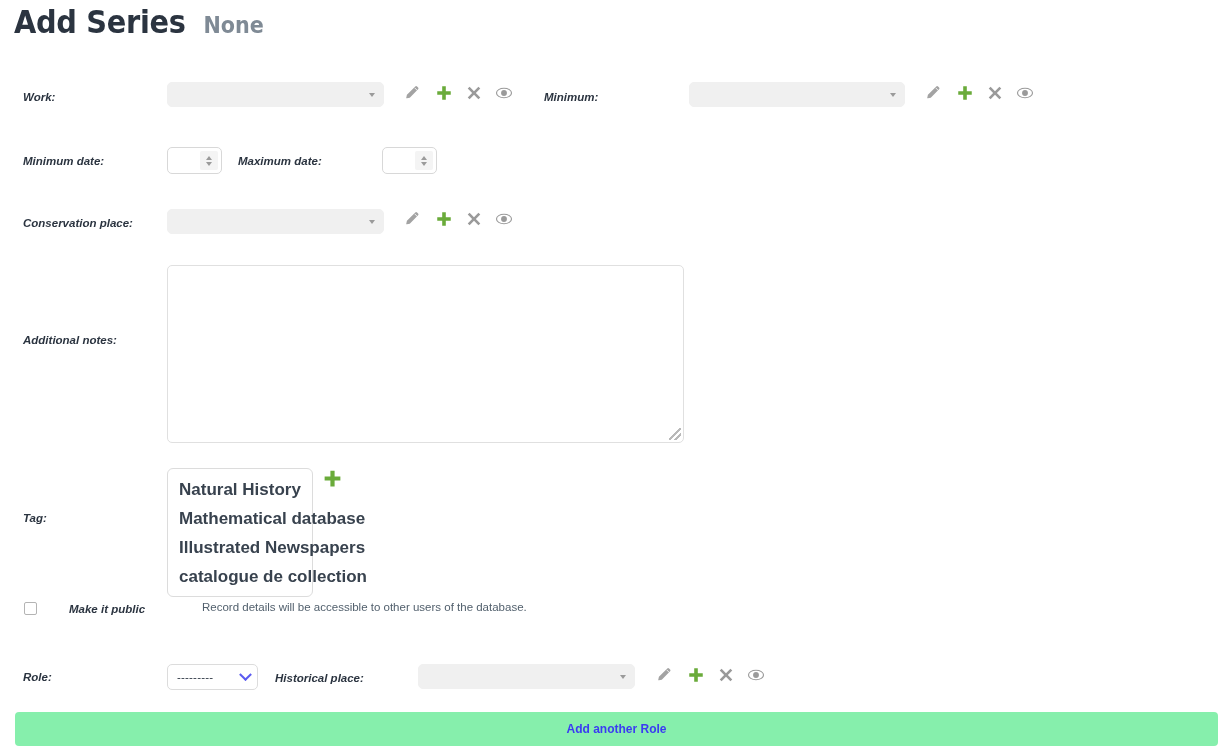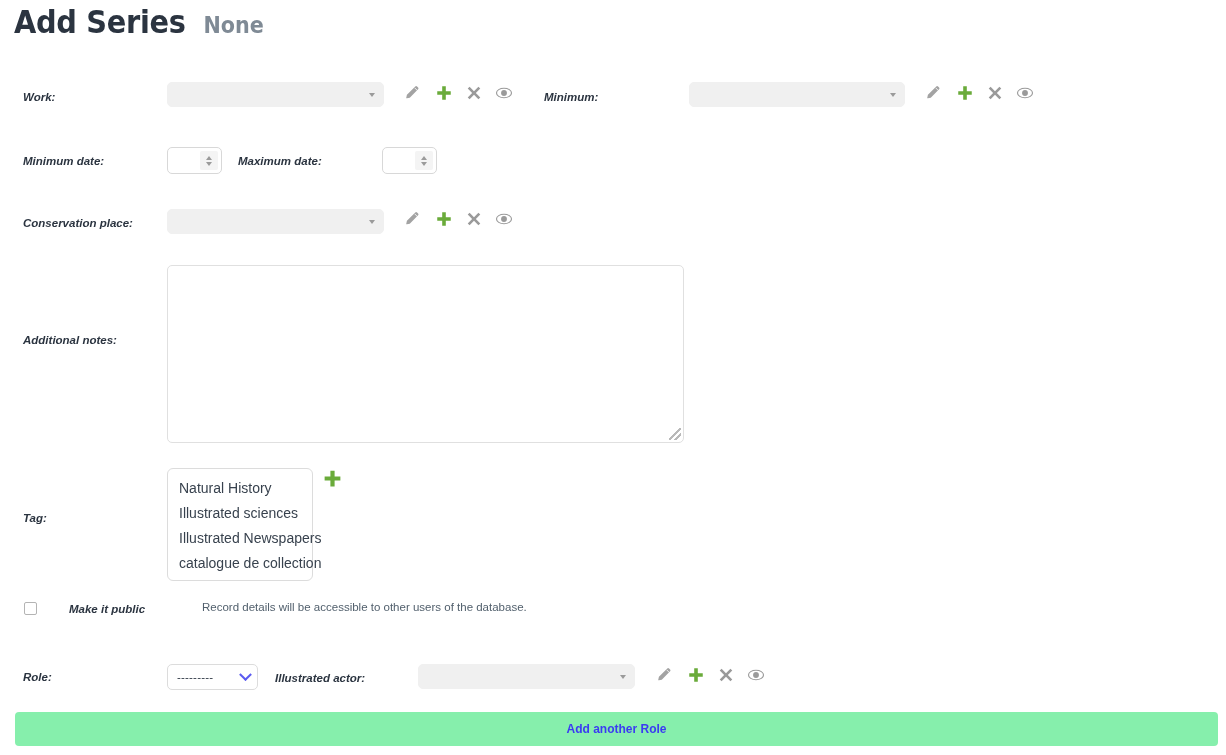--- a/index.html
+++ b/index.html
@@ -101,24 +101,25 @@
 
   
   .tag-box {
     width: 146px;
     background: #ffffff;
     border: 1px solid #dcdcdc;
     border-radius: 6px;
     padding: 6px 0 5px 0;
   }
   .tag-item {
-    font-size: 14px; color: #38424e;
+    font-size: 17px; color: #38424e;
     padding: 4.5px 11px;
     white-space: nowrap;
     cursor: pointer;
+    font-weight: bold;
   }
 
   
   .cb {
     width: 13px; height: 13px;
     border: 1px solid #b4b4b4;
     border-radius: 2px;
     background: #fff;
     cursor: pointer;
   }
@@ -282,21 +283,21 @@
     <div class="f-label" style="position:absolute;left:23px;top:334px;">Additional notes:</div>
     <div class="notes-box" style="position:absolute;left:167px;top:265px;">
       <div class="notes-grip"></div>
     </div>
   </div>
 
   <div class="row">
     <div class="f-label" style="position:absolute;left:23px;top:512px;">Tag:</div>
     <div class="tag-box" style="position:absolute;left:167px;top:468px;">
       <div class="tag-item">Natural History</div>
-      <div class="tag-item">Illustrated sciences</div>
+      <div class="tag-item">Mathematical database</div>
       <div class="tag-item">Illustrated Newspapers</div>
       <div class="tag-item">catalogue de collection</div>
     </div>
     <span class="ic" style="position:absolute;left:322px;top:468px;">
       <svg width="21" height="21" viewBox="0 0 24 24">
           <path d="M9.6 3h4.8v6.6H21v4.8h-6.6V21H9.6v-6.6H3V9.6h6.6z" fill="#6aab3a"></path>
         </svg>
     </span>
   </div>
 
@@ -306,21 +307,21 @@
     <div class="help-text" style="position:absolute;left:202px;top:601px;">Record details will be accessible to other users of the database.</div>
   </div>
 
   <div class="row">
     <div class="f-label" style="position:absolute;left:23px;top:671px;">Role:</div>
     <div class="nselect" style="position:absolute;left:167px;top:664px;">
       <span class="val">---------</span>
       <span class="chev"></span>
     </div>
 
-    <div class="f-label" style="position:absolute;left:275px;top:672px;">Illustrated actor:</div>
+    <div class="f-label" style="position:absolute;left:275px;top:672px;">Historical place:</div>
     <div class="combo" style="position:absolute;left:418px;top:664px;width:217px;">
       <span class="caret"></span>
     </div>
     <div class="icons" style="position:absolute;left:656px;top:666px;">
       <span class="ic">
         <svg width="18" height="18" viewBox="0 0 24 24">
             <path d="M3 18.2l.9-3.8L15 3.3a1.7 1.7 0 012.4 0l1.4 1.4a1.7 1.7 0 010 2.4L7.7 18.2l-3.8.9a.7.7 0 01-.9-.9z" fill="#a3a3a3"></path>
             <path d="M14.2 5.1l3.8 3.8" stroke="#ffffff" stroke-width="1.1" fill="none"></path>
           </svg>
       </span>

